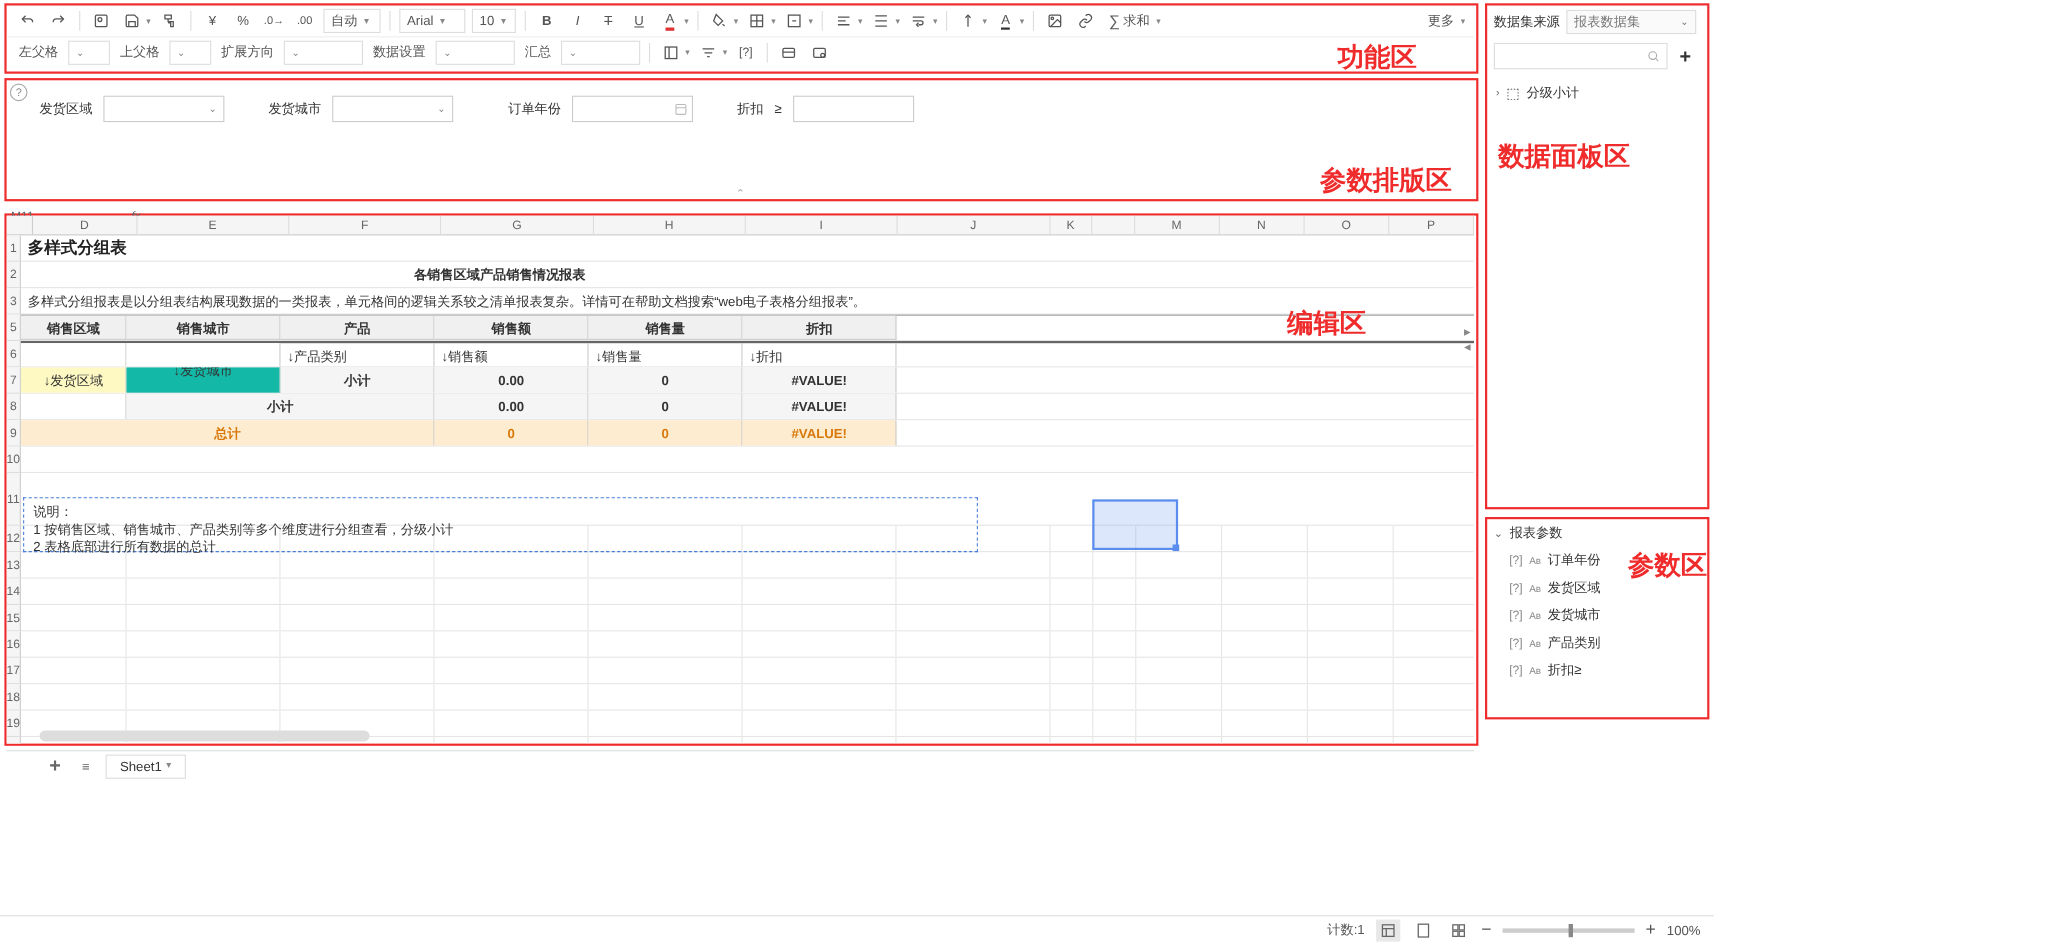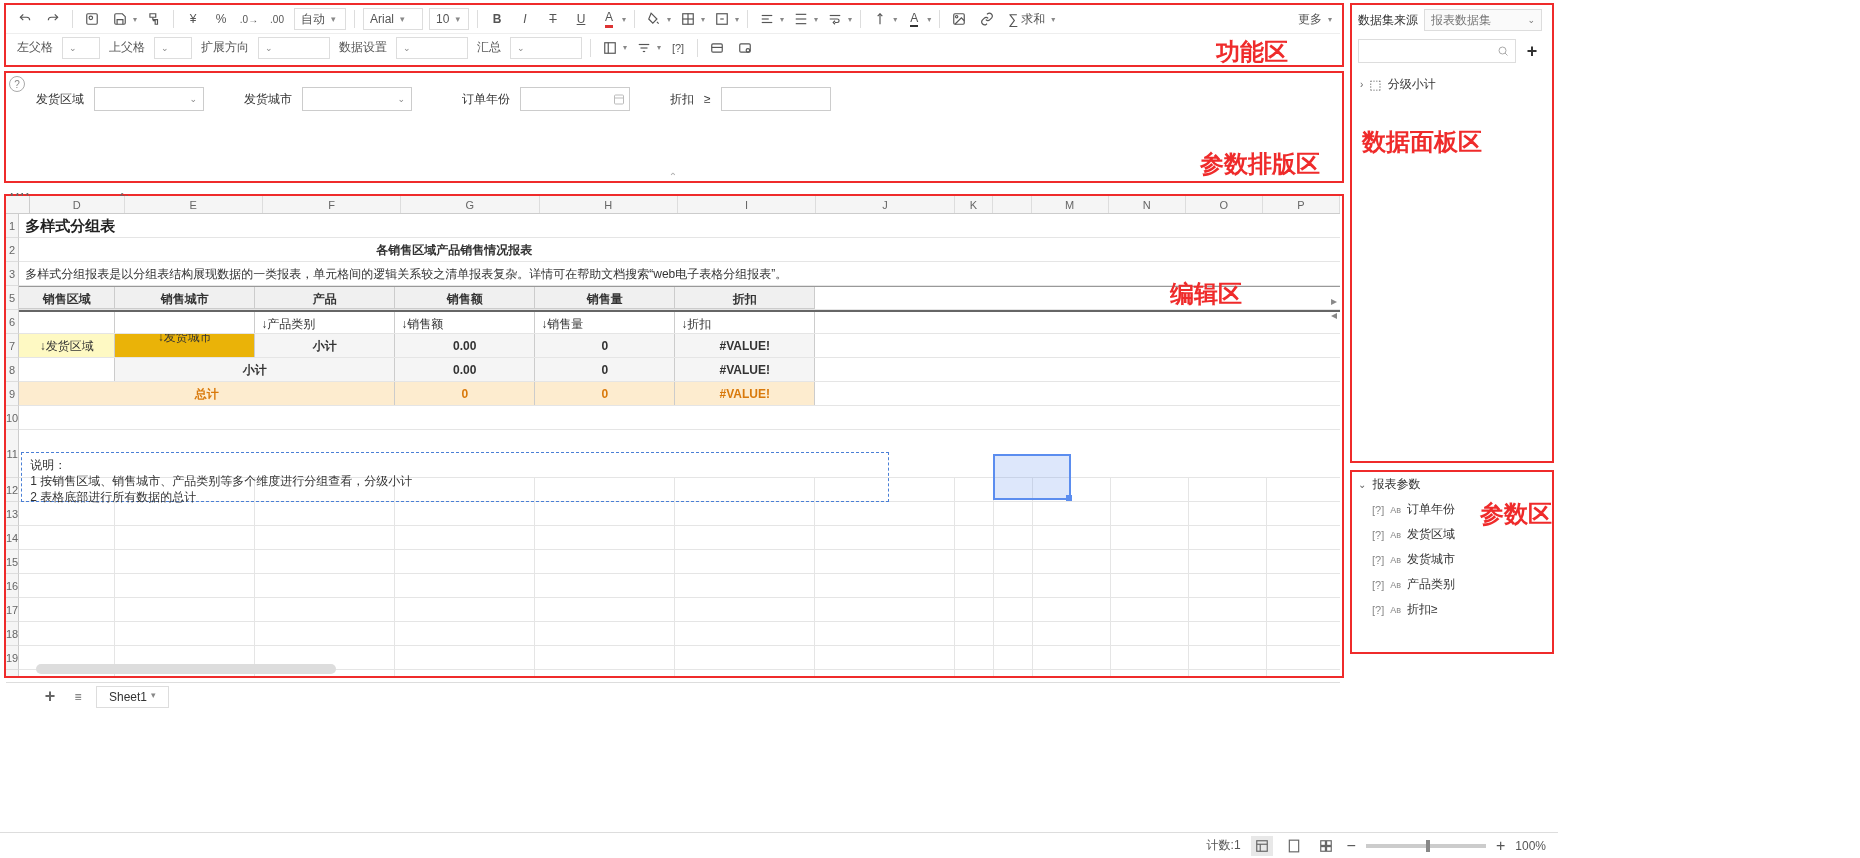--- a/index.html
+++ b/index.html
@@ -420,21 +420,21 @@
         <div class="cell data-cell merged-vert wD" style="border-bottom:none"></div>
         <div class="cell data-cell merged-vert wE" style="border-bottom:none"></div>
         <div class="cell data-cell wF" style="text-align:left">↓产品类别</div>
         <div class="cell data-cell wG" style="text-align:left">↓销售额</div>
         <div class="cell data-cell wH" style="text-align:left">↓销售量</div>
         <div class="cell data-cell wI" style="text-align:left">↓折扣</div>
       </div>
 
       <div class="grid-row subtotal-row">
         <div class="cell data-cell merged-vert wD" style="background:#fef9c3;border-bottom:none;font-weight:400">↓发货区域</div>
-        <div class="cell data-cell merged-vert wE" style="background:#eab308;border-top:none;font-weight:400;line-height:6px">↓发货城市</div>
+        <div class="cell data-cell merged-vert wE" style="background:#14b8a6;border-top:none;font-weight:400;line-height:6px">↓发货城市</div>
         <div class="cell data-cell wF">小计</div>
         <div class="cell data-cell wG">0.00</div>
         <div class="cell data-cell wH">0</div>
         <div class="cell data-cell wI">#VALUE!</div>
       </div>
 
       <div class="grid-row subtotal-row">
         <div class="cell data-cell merged-vert wD" style="background:#fff;border-top:none"></div>
         <div class="cell data-cell" style="width:280px">小计</div>
         <div class="cell data-cell wG">0.00</div>

